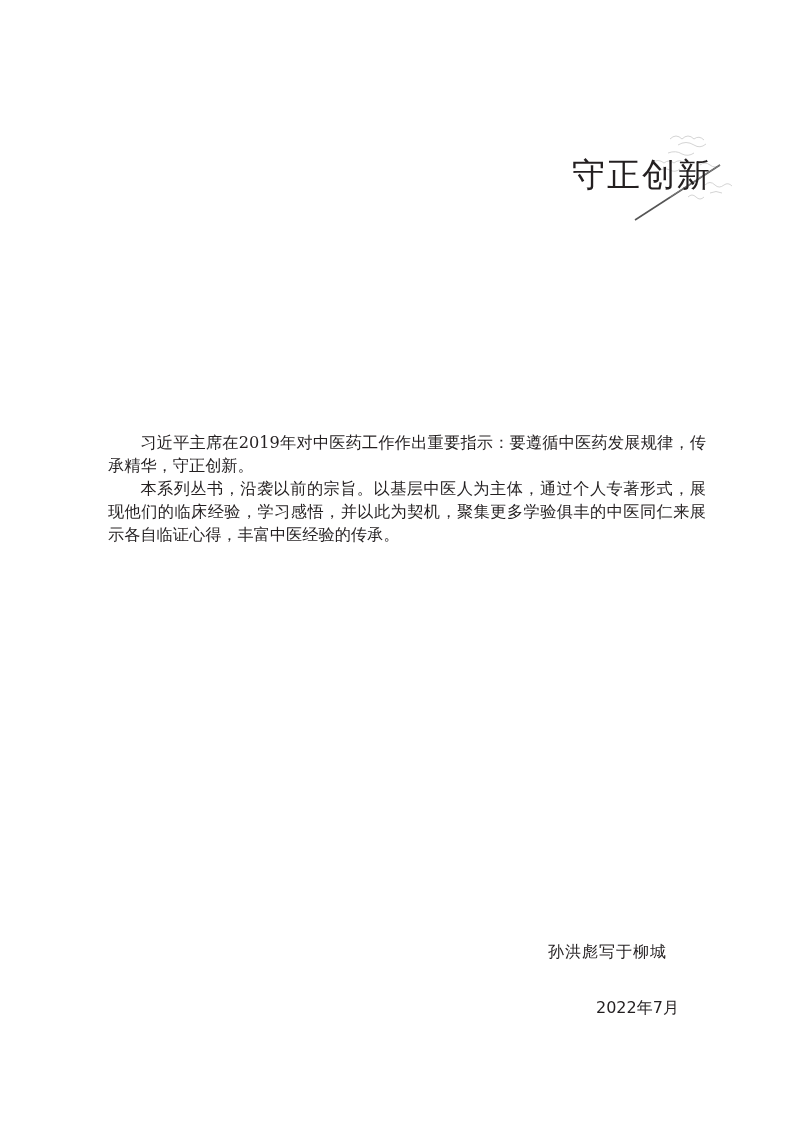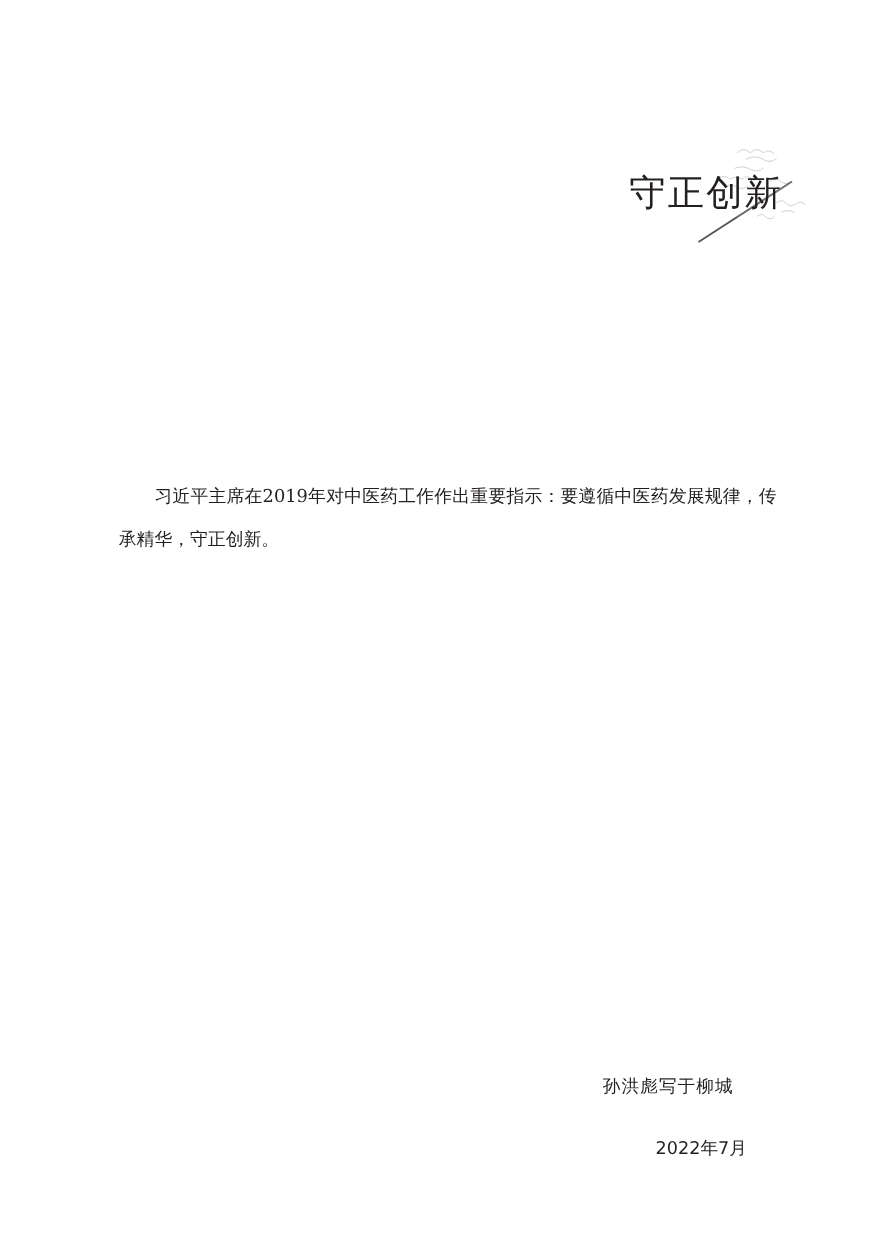--- a/index.html
+++ b/index.html
@@ -3,23 +3,23 @@
   <meta charset="utf-8">
   <style>
     html, body { margin: 0; padding: 0; background: #ffffff; }
     body { width: 800px; height: 1129px; position: relative; overflow: hidden;
       font-family: "DejaVu Serif", "Liberation Serif", serif; color: #231f20; }
     .title-wrap { position: absolute; left: 560px; top: 125px; width: 180px; height: 100px; }
     .title { position: absolute; left: 12px; top: 28px; font-size: 33px; letter-spacing: 2px;
       font-family: "DejaVu Serif", serif; color: #231f20; font-weight: normal; }
     .deco { position: absolute; left: 0; top: 0; }
     .body-text { position: absolute; left: 108px; top: 431px; width: 598px;
-      font-size: 16.2px; line-height: 39px; text-align: justify; text-justify: inter-character; }
+      font-size: 16.2px; line-height: 23px; text-align: justify; text-justify: inter-character; }
     .body-text p { margin: 0; text-indent: 2em; }
-    .sign { position: absolute; font-family: "DejaVu Sans", sans-serif; font-size: 16px; color: #231f20; margin-top: 36px; }
+    .sign { position: absolute; font-family: "DejaVu Sans", sans-serif; font-size: 16px; color: #231f20; }
     .sign-name { left: 548px; top: 942px; letter-spacing: 1px; }
     .sign-date { left: 596px; top: 998px; }
   </style>
 </head>
 <body>
 
 <div class="title-wrap">
   <svg class="deco" width="180" height="100" viewBox="0 0 180 100">
     <g fill="none" stroke="#c9c9c9" stroke-width="0.8">
       <path d="M110 14 q6 -6 12 0 q6 -6 12 0 q5 -4 10 1"></path>
@@ -33,16 +33,17 @@
       <path d="M108 28 q8 -3 14 1 q6 3 12 -1"></path>
     </g>
     <line x1="75" y1="95" x2="160" y2="40" stroke="#555" stroke-width="1.6"></line>
     <line x1="110" y1="72" x2="160" y2="40" stroke="#888" stroke-width="0.8"></line>
   </svg>
   <div class="title">守正创新</div>
 </div>
 
 <div class="body-text">
   <p>习近平主席在2019年对中医药工作作出重要指示：要遵循中医药发展规律，传承精华，守正创新。</p>
+  <p>本系列丛书，沿袭以前的宗旨。以基层中医人为主体，通过个人专著形式，展现他们的临床经验，学习感悟，并以此为契机，聚集更多学验俱丰的中医同仁来展示各自临证心得，丰富中医经验的传承。</p>
 </div>
 
 <div class="sign sign-name">孙洪彪写于柳城</div>
 <div class="sign sign-date">2022年7月</div>
 
 </body></html>

